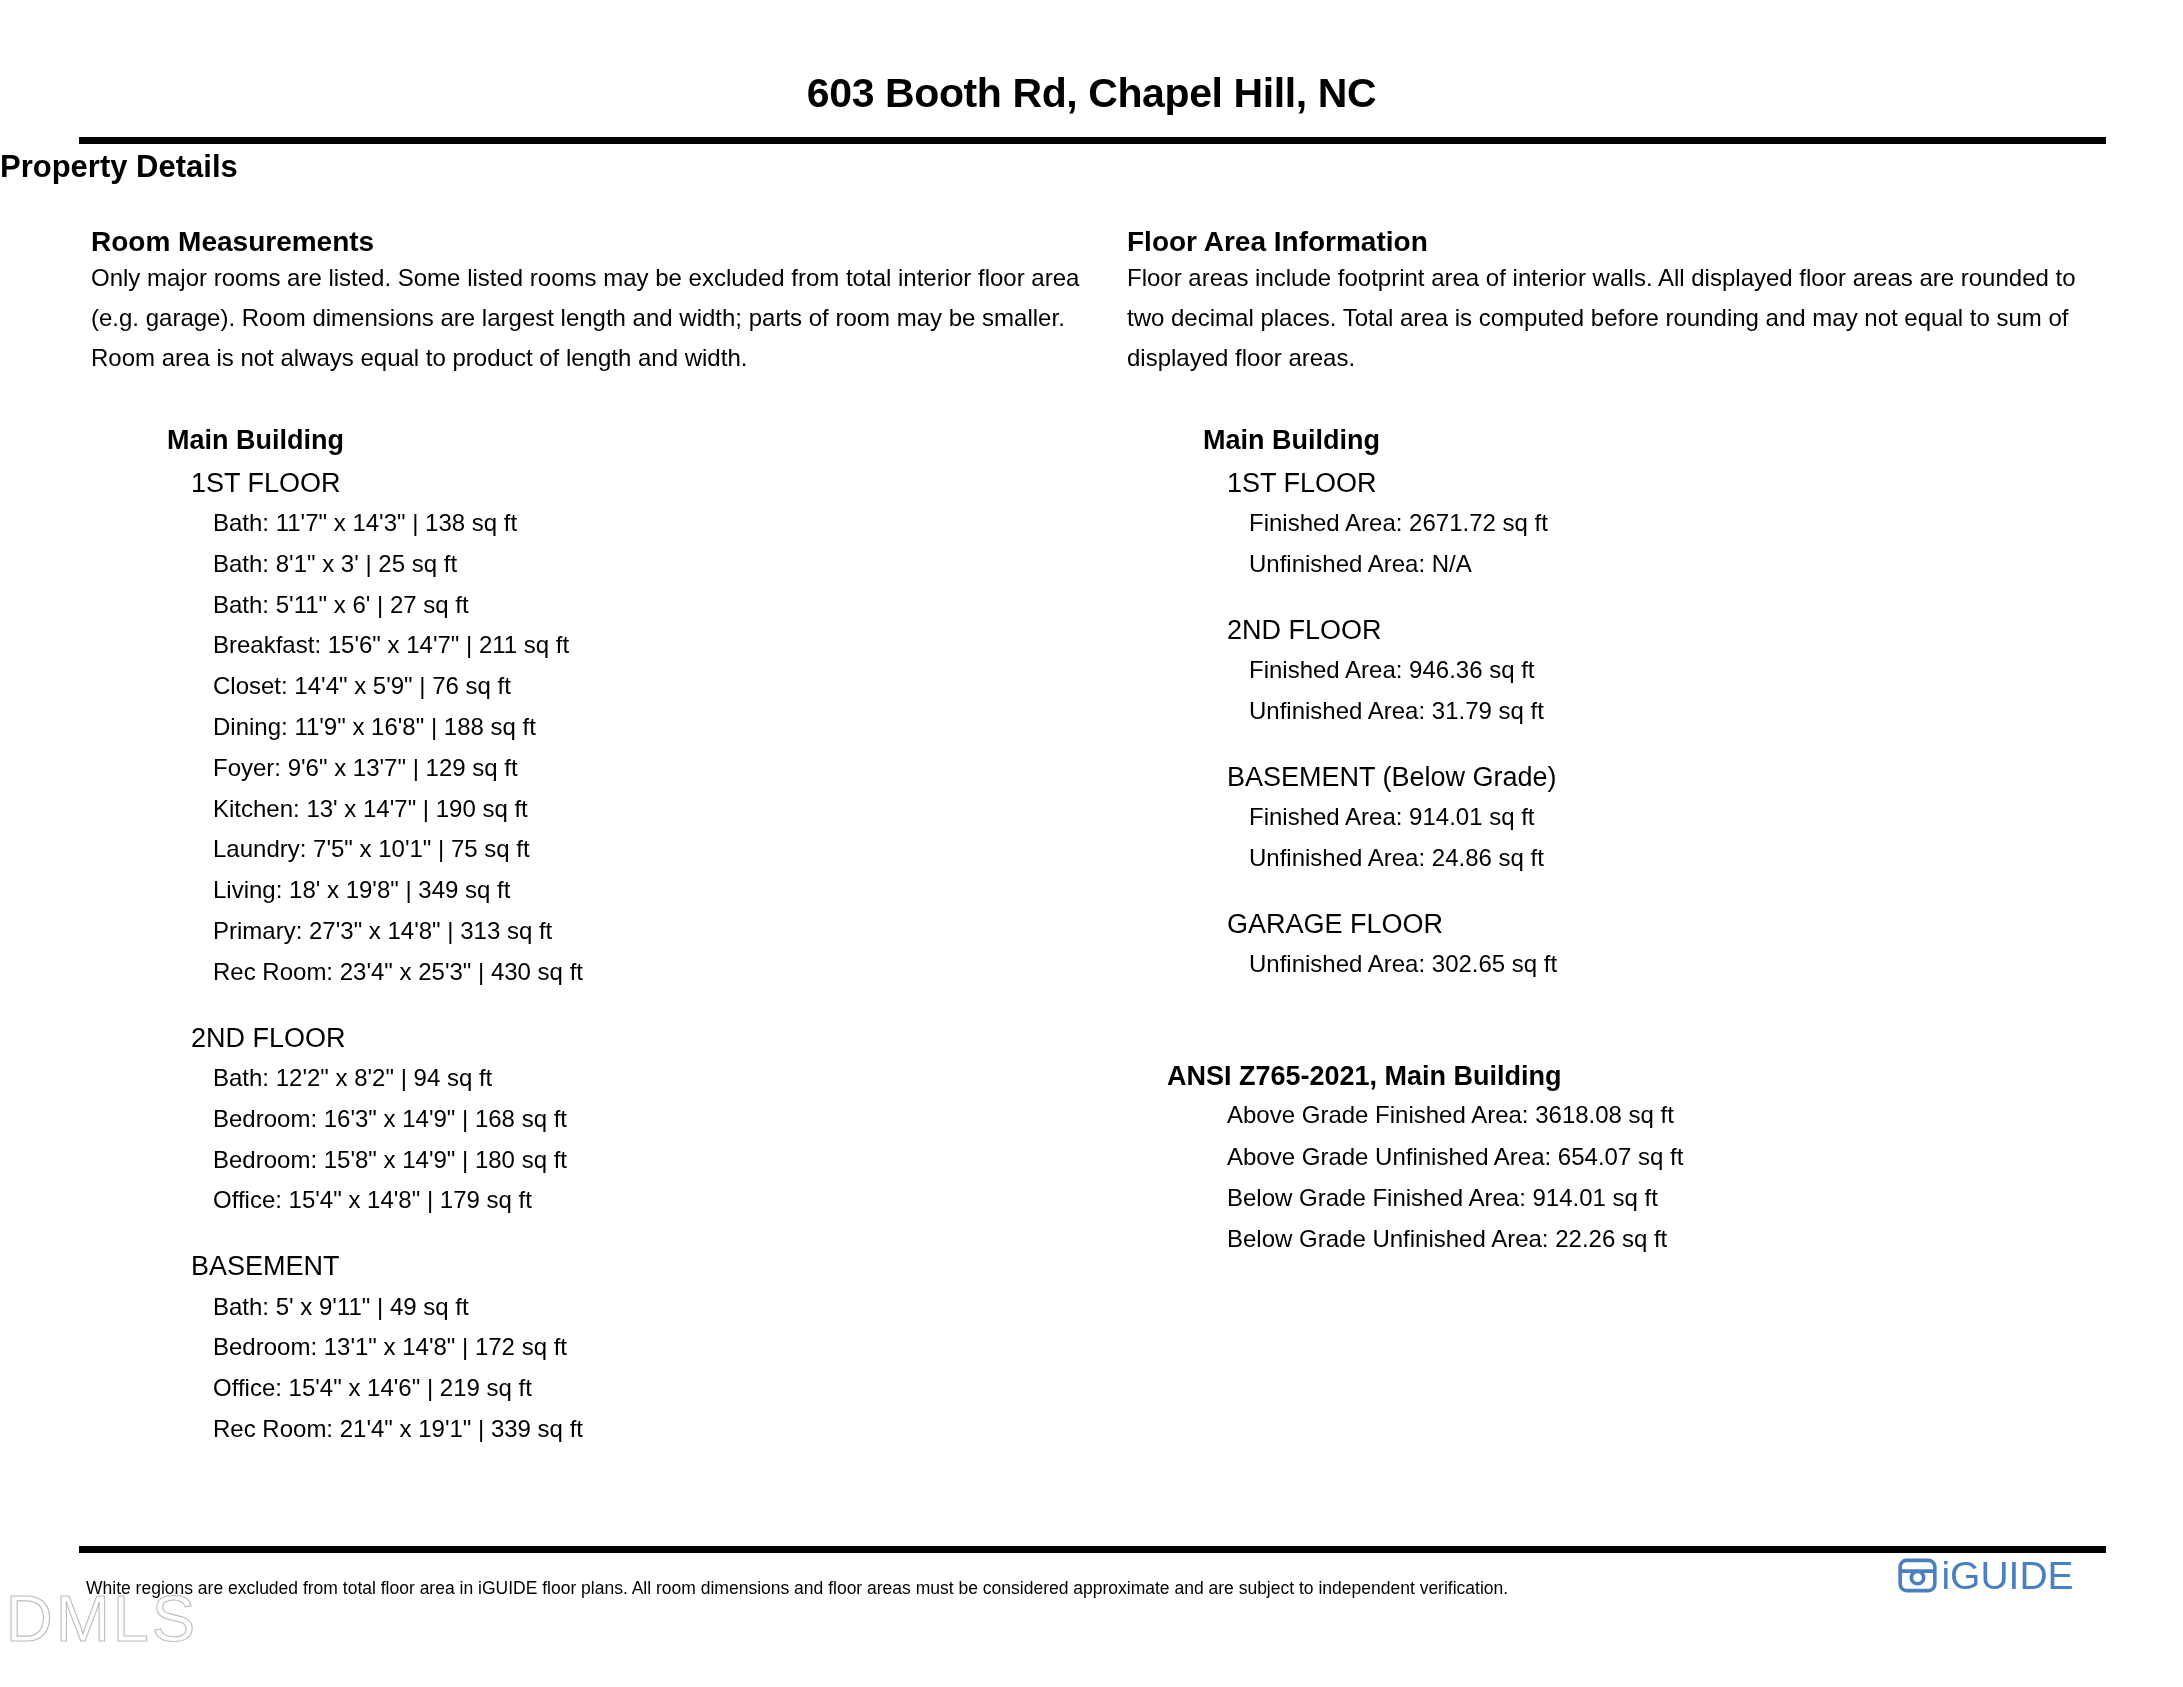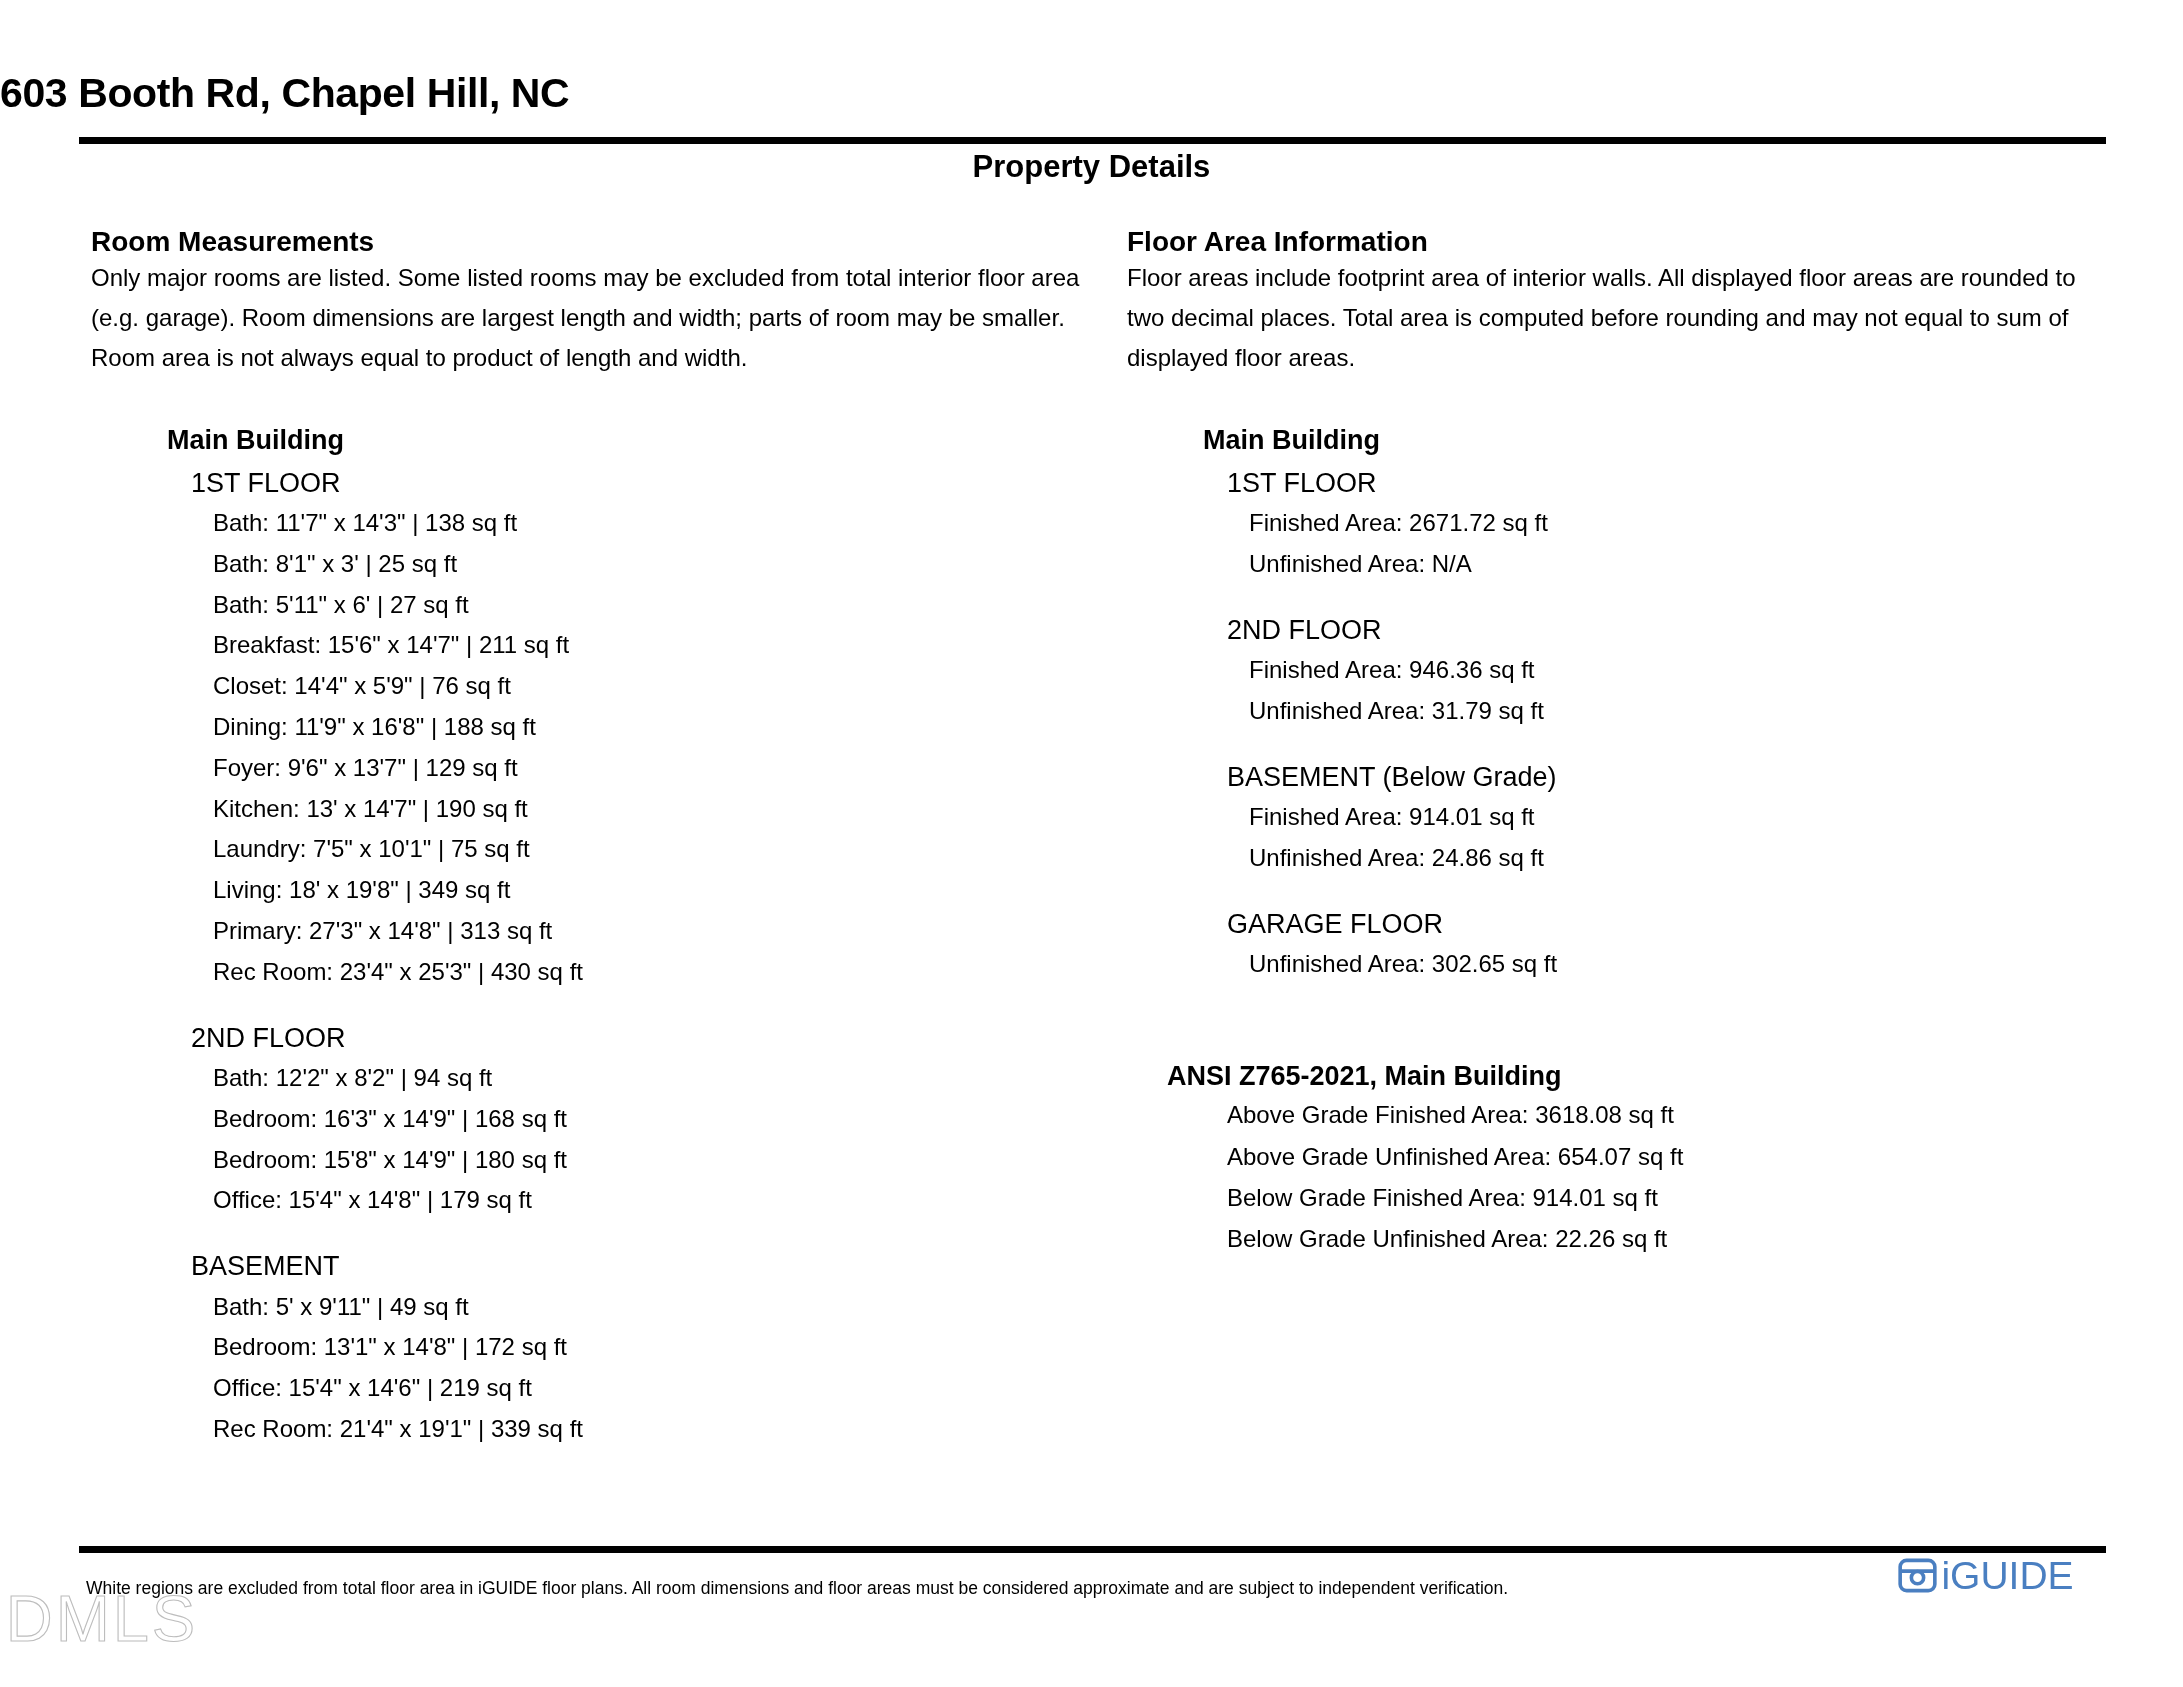--- a/index.html
+++ b/index.html
@@ -20,38 +20,38 @@
     position: absolute;
     inset: 0;
   }
 
   
   .doc-title {
     position: absolute;
     top: 70px;
     left: 0;
     width: 2183px;
+    text-align: center;
     font-size: 41px;
     font-weight: bold;
     letter-spacing: -0.4px;
   }
   .rule-top {
     position: absolute;
     top: 137px;
     left: 79px;
     width: 2027px;
     height: 6.6px;
     background: #000000;
   }
   .doc-subtitle {
     position: absolute;
     top: 149px;
     left: 0;
     width: 2183px;
-    text-align: center;
     font-size: 31px;
     font-weight: bold;
   }
 
   
   .col {
     position: absolute;
     top: 227px;
   }
   .col-left  { left: 91px;  width: 1034px; }

